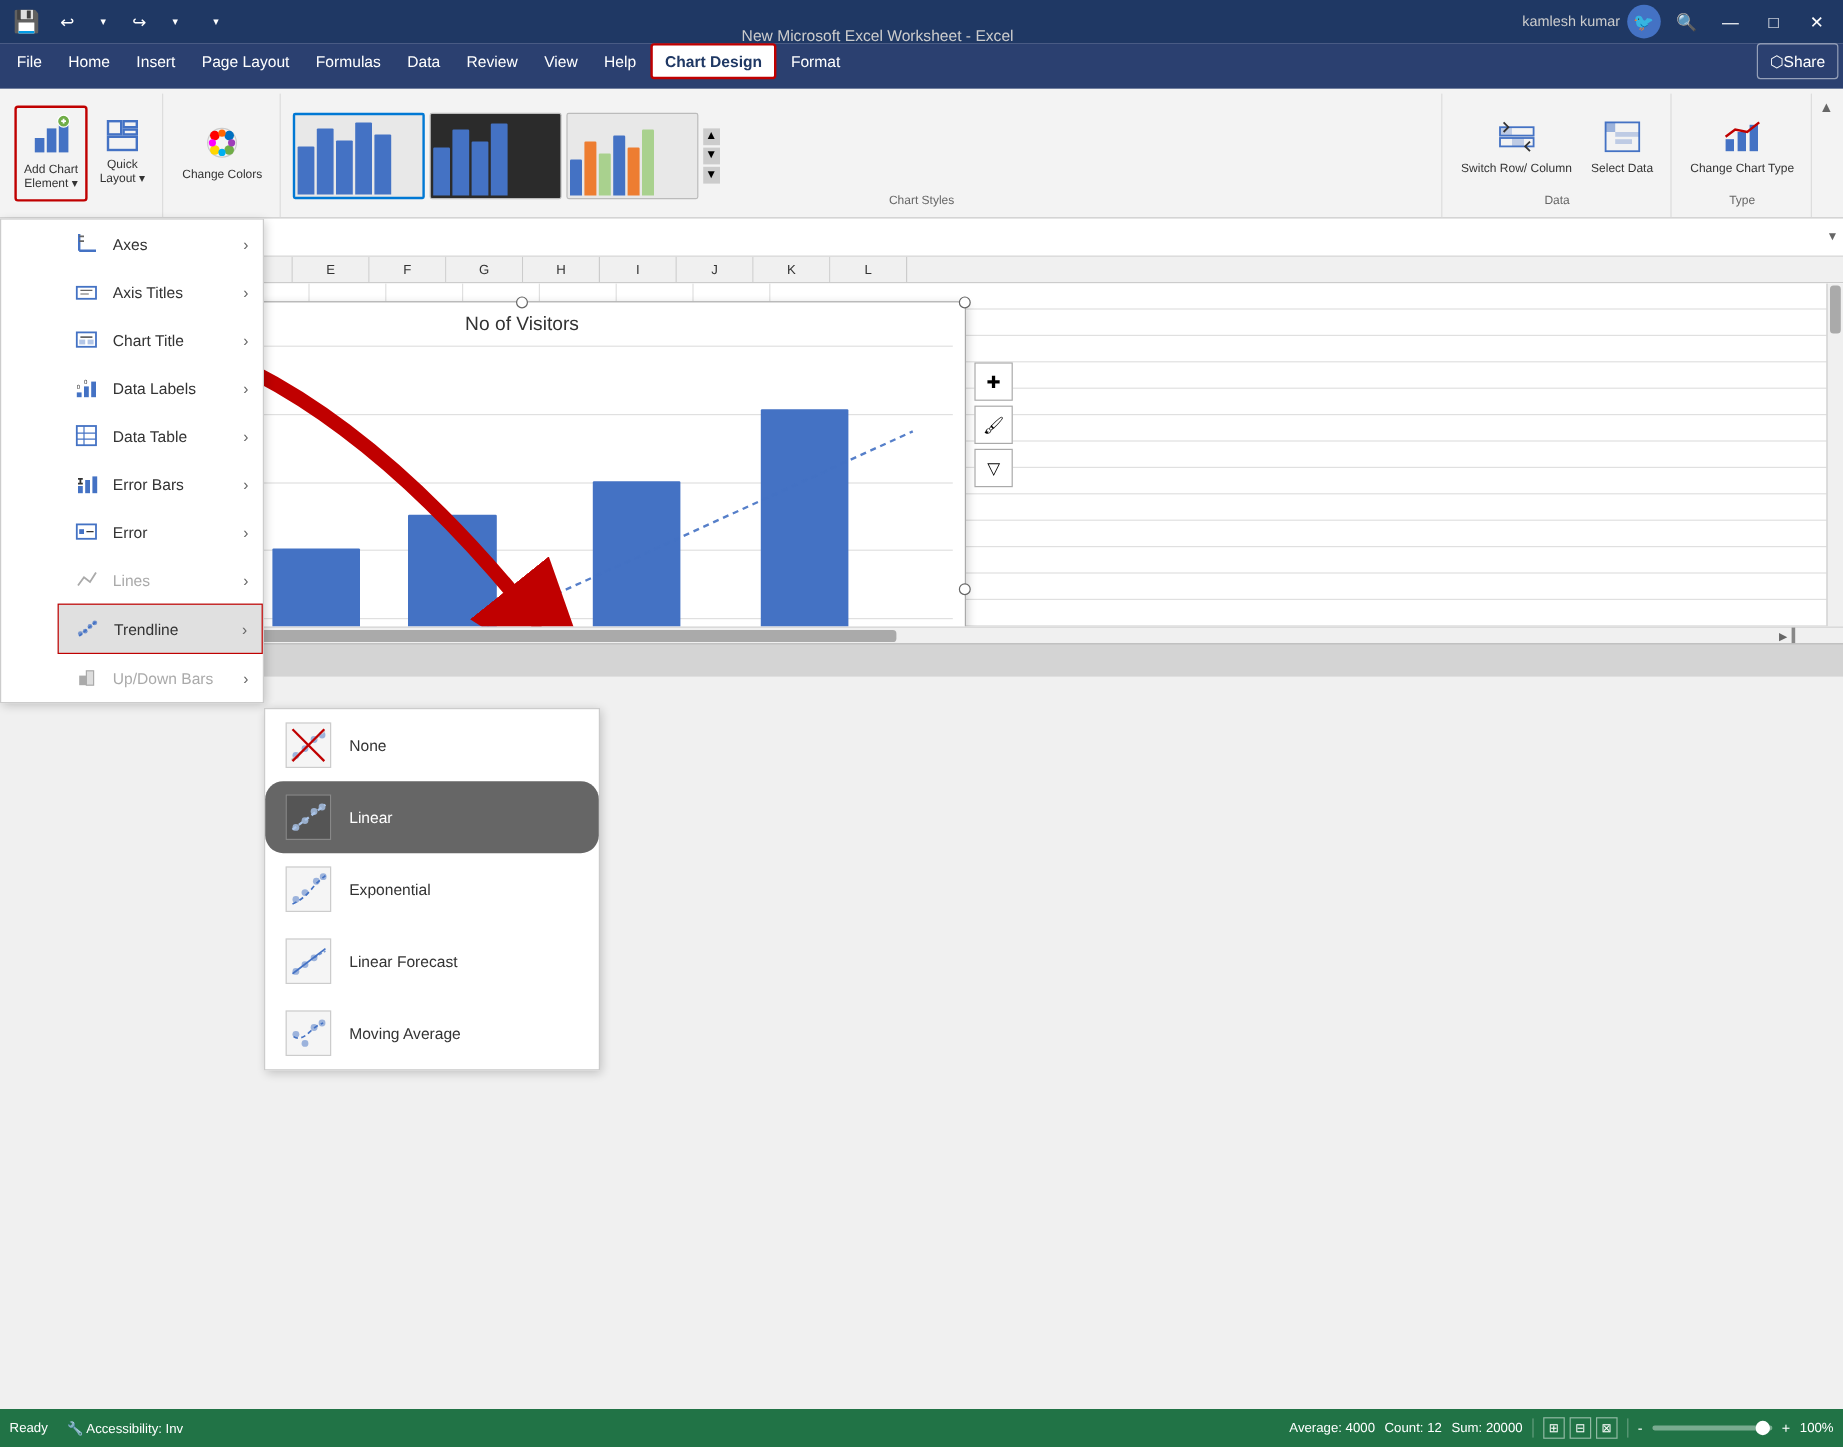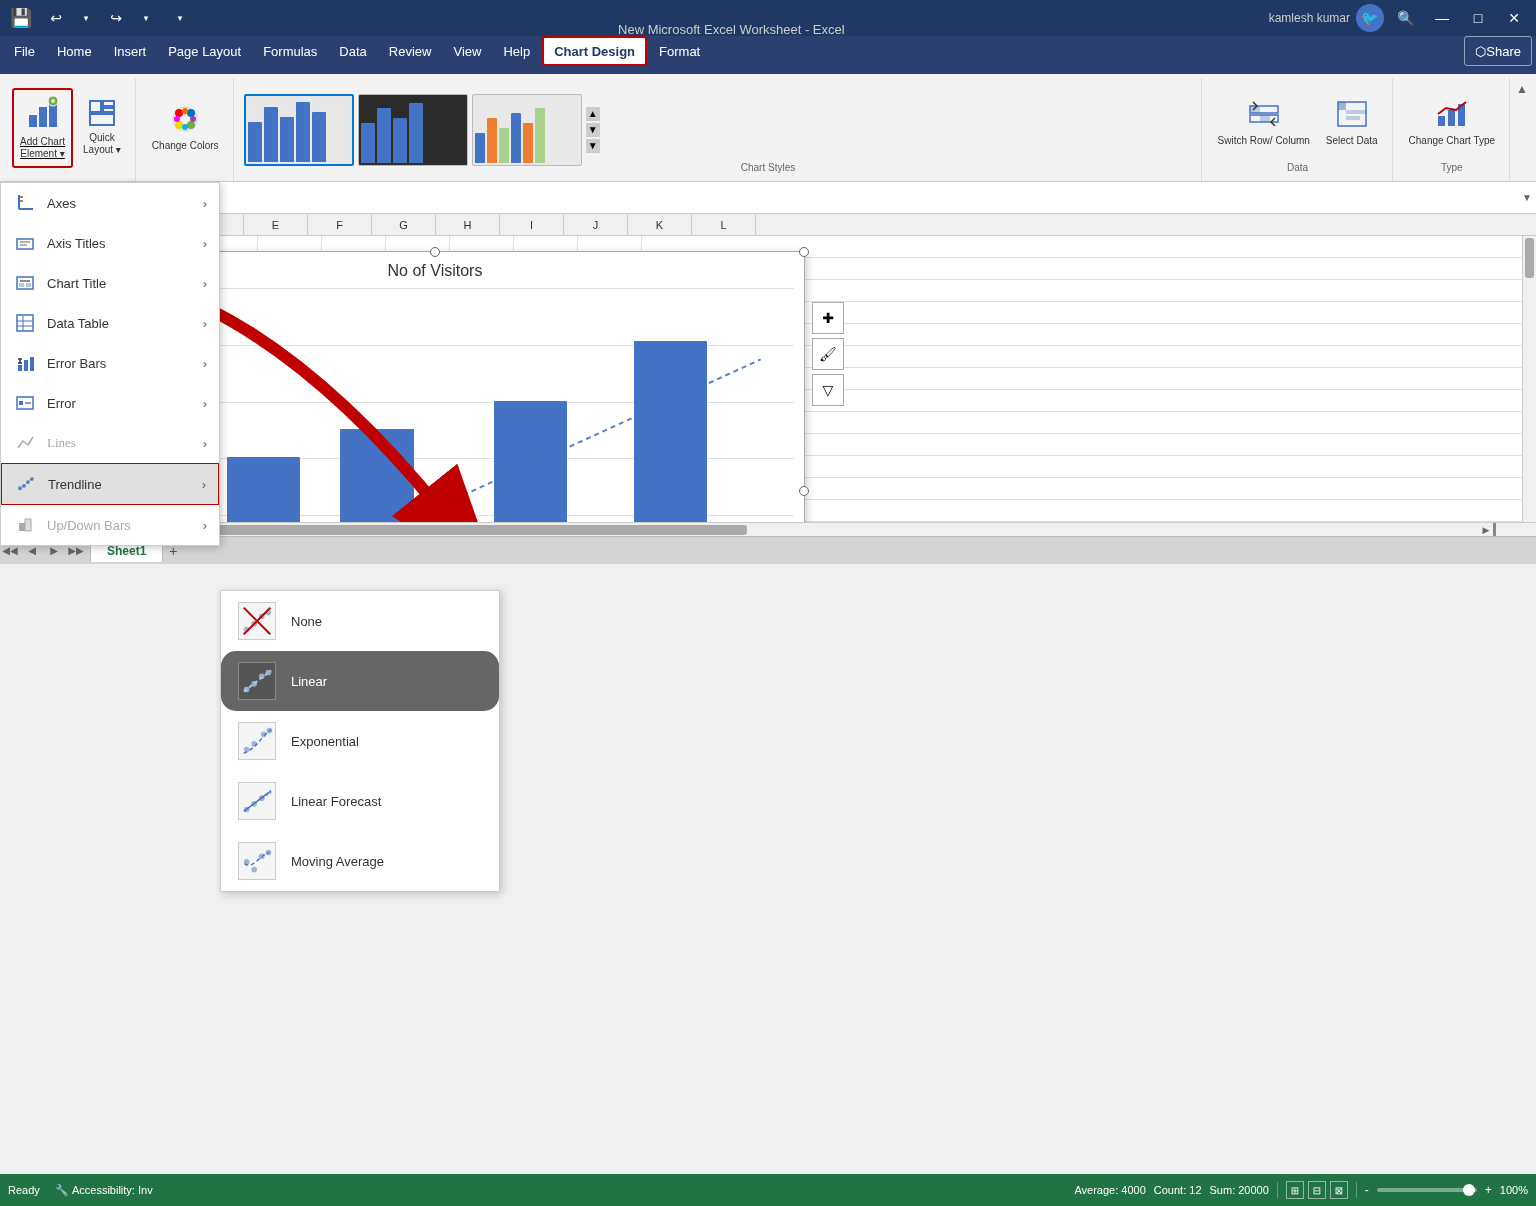--- a/index.html
+++ b/index.html
@@ -297,20 +297,21 @@
     .dropdown-menu {
       position: absolute;
       top: 182px;
       left: 0;
       width: 220px;
       background: white;
       border: 1px solid #ccc;
       box-shadow: 2px 2px 8px rgba(0,0,0,0.2);
       z-index: 200;
       pointer-events: all;
+      padding-left: 47px;
     }
     .dropdown-item {
       display: flex;
       align-items: center;
       padding: 8px 12px;
       gap: 10px;
       cursor: pointer;
       font-size: 13px;
       color: #333;
     }
@@ -440,21 +441,21 @@
   <div class="menu-item">Help</div>
   <div class="menu-item active-tab">Chart Design</div>
   <div class="menu-item">Format</div>
   <div class="menu-item share-btn" style="color:white;">⬡ <span>Share</span></div>
 </div>
 
 <div class="ribbon">
 
   <div class="ribbon-group">
     <div class="ribbon-group-content">
-      <div class="ribbon-btn add-chart-highlighted" style="border:2px solid #c00000;text-decoration:underline;">
+      <div class="ribbon-btn add-chart-highlighted" style="border:2px solid #c00000;">
         <div style="position:relative;">
           <svg width="36" height="36" viewBox="0 0 36 36">
             <rect x="4" y="20" width="8" height="12" fill="#4472c4"></rect>
             <rect x="14" y="12" width="8" height="20" fill="#4472c4"></rect>
             <rect x="24" y="8" width="8" height="24" fill="#4472c4"></rect>
             <circle cx="28" cy="6" r="5" fill="#70ad47" stroke="white" stroke-width="1"></circle>
             <line x1="26" y1="6" x2="30" y2="6" stroke="white" stroke-width="1.5"></line>
             <line x1="28" y1="4" x2="28" y2="8" stroke="white" stroke-width="1.5"></line>
           </svg>
         </div>
@@ -895,20 +896,33 @@
             <line x1="5" y1="8" x2="15" y2="8" stroke="#666" stroke-width="1.5"></line>
             <rect x="4" y="10" width="5" height="4" fill="#4472c4" opacity="0.4"></rect>
             <rect x="11" y="10" width="5" height="4" fill="#4472c4" opacity="0.4"></rect>
           </svg>
       </div>
       <span>Chart Title</span>
     </div>
     <div class="dropdown-item has-arrow">
       <div class="item-icon">
         <svg width="20" height="20" viewBox="0 0 20 20">
+            <rect x="2" y="14" width="4" height="4" fill="#4472c4"></rect>
+            <rect x="8" y="9" width="4" height="9" fill="#4472c4"></rect>
+            <rect x="14" y="5" width="4" height="13" fill="#4472c4"></rect>
+            <line x1="3" y1="12" x2="3" y2="12" stroke="#333" stroke-width="1"></line>
+            <text x="2" y="11" fill="#333" font-size="5">0</text>
+            <text x="8" y="7" fill="#333" font-size="5">0</text>
+          </svg>
+      </div>
+      <span>Data Labels</span>
+    </div>
+    <div class="dropdown-item has-arrow">
+      <div class="item-icon">
+        <svg width="20" height="20" viewBox="0 0 20 20">
             <rect x="2" y="2" width="16" height="16" fill="none" stroke="#4472c4" stroke-width="1.5"></rect>
             <line x1="8" y1="2" x2="8" y2="18" stroke="#4472c4" stroke-width="1"></line>
             <line x1="2" y1="8" x2="18" y2="8" stroke="#4472c4" stroke-width="1"></line>
             <line x1="2" y1="13" x2="18" y2="13" stroke="#4472c4" stroke-width="1"></line>
           </svg>
       </div>
       <span>Data Table</span>
     </div>
     <div class="dropdown-item has-arrow">
       <div class="item-icon">
@@ -932,21 +946,21 @@
           </svg>
       </div>
       <span>Error</span>
     </div>
     <div class="dropdown-item has-arrow disabled">
       <div class="item-icon">
         <svg width="20" height="20" viewBox="0 0 20 20">
             <path d="M3 15 L8 8 L13 12 L18 4" fill="none" stroke="#aaa" stroke-width="1.5"></path>
           </svg>
       </div>
-      <span style="color:#aaa;font-family:Liberation Serif, serif;">Lines</span>
+      <span style="color:#aaa;">Lines</span>
     </div>
     <div class="dropdown-item has-arrow" style="background:#e0e0e0;border:1px solid #c00000;">
       <div class="item-icon">
         <svg width="20" height="20" viewBox="0 0 20 20">
             <circle cx="4" cy="14" r="2" fill="#4472c4" opacity="0.7"></circle>
             <circle cx="8" cy="12" r="2" fill="#4472c4" opacity="0.7"></circle>
             <circle cx="12" cy="8" r="2" fill="#4472c4" opacity="0.7"></circle>
             <circle cx="16" cy="5" r="2" fill="#4472c4" opacity="0.7"></circle>
             <line x1="3" y1="16" x2="17" y2="4" stroke="#4472c4" stroke-width="1.5" stroke-dasharray="3,2"></line>
           </svg>

